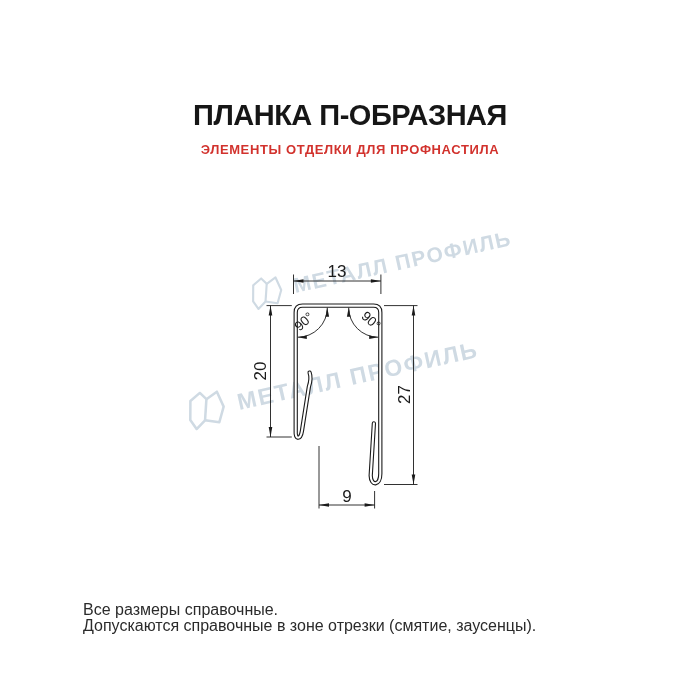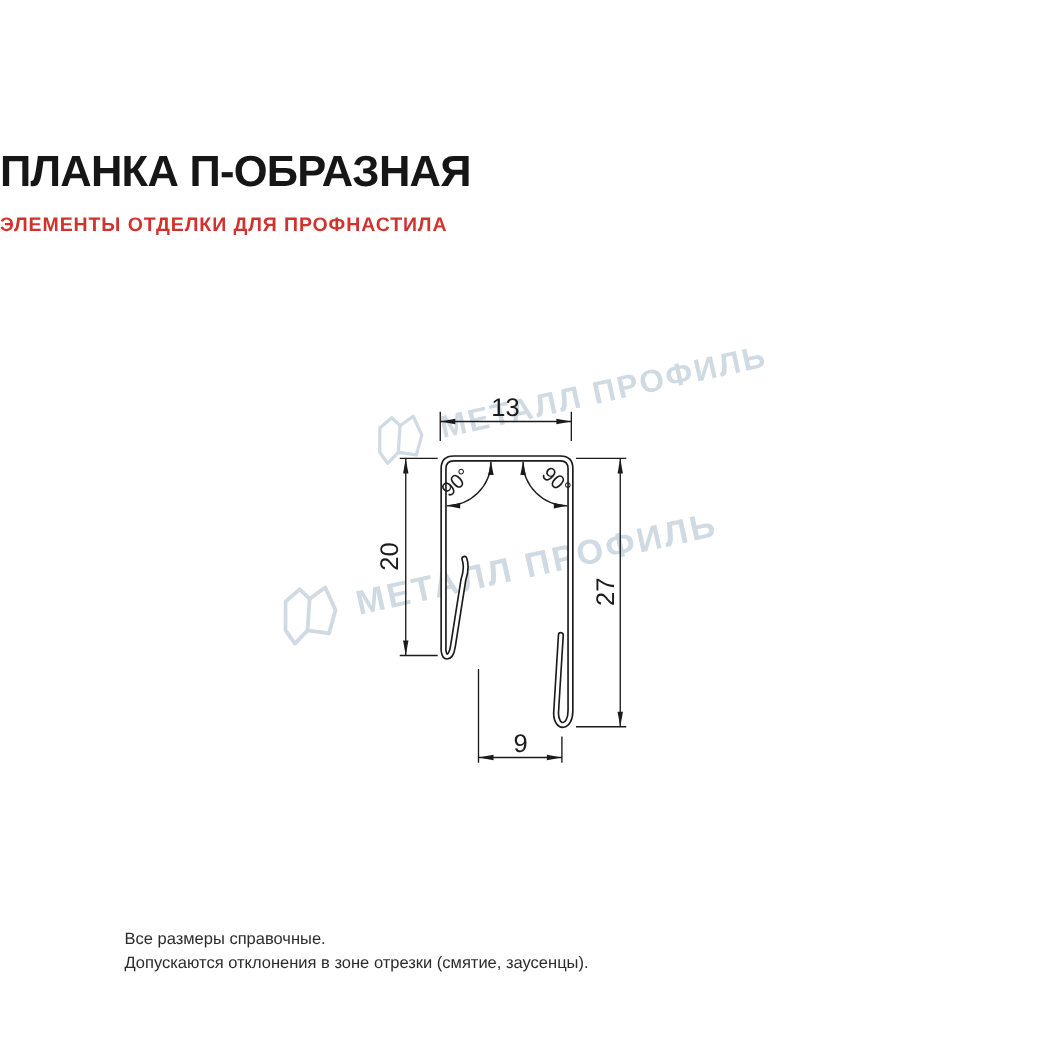--- a/index.html
+++ b/index.html
@@ -1,21 +1,21 @@
 <!DOCTYPE html>
 <html><head>
 <meta charset="utf-8">
 <style>
   html,body{margin:0;padding:0;background:#ffffff;}
   #canvas{
     position:relative;width:700px;height:700px;background:#ffffff;overflow:hidden;
     font-family:"Liberation Sans",sans-serif;
   }
   
-  .header{position:absolute;top:101px;left:0;width:700px;text-align:left;}
+  .header{position:absolute;top:101px;left:0;width:700px;text-align:center;}
   .title-line{
     font-weight:bold;font-size:29px;line-height:28px;letter-spacing:-0.5px;
     color:#161616;
   }
   .subtitle{
     margin-top:13px;font-weight:bold;font-size:13px;letter-spacing:0.6px;
     color:#d2322d;
   }
   
   .wm{
@@ -25,21 +25,21 @@
   }
   .wm-1{left:245px;top:281px;font-size:21px;letter-spacing:1.5px;}
   .wm-2{left:180px;top:396px;font-size:23px;letter-spacing:1.8px;}
   .wm svg{flex:0 0 auto;}
   
   #drawing{position:absolute;left:0;top:0;}
   .dimtext{font-family:"Liberation Sans",sans-serif;font-size:17px;fill:#1b1b1b;}
   .angletext{font-family:"Liberation Sans",sans-serif;font-size:13.5px;fill:#1b1b1b;}
   
   .footer{
-    position:absolute;left:83px;top:619px;font-size:11px;line-height:15.5px;color:#2b2b2b;
+    position:absolute;left:83px;top:602px;font-size:16px;line-height:15.5px;color:#2b2b2b;
   }
 </style>
 </head>
 <body>
 
 <div id="canvas">
 
   <div class="wm wm-1">
     <svg width="41" height="32" viewBox="0 0 100 90">
       <polygon points="12,62 22,18 48,4 60,22 88,10 96,48 78,82 46,70 22,86" fill="none" stroke="currentColor" stroke-width="6" stroke-linejoin="round"></polygon>
@@ -134,16 +134,16 @@
     <text class="angletext" text-anchor="middle" transform="rotate(42 368 324)" x="368" y="324">90°</text>
   </svg>
 
   <div class="header">
     <div class="title-line">ПЛАНКА П-ОБРАЗНАЯ</div>
     <div class="subtitle">ЭЛЕМЕНТЫ ОТДЕЛКИ ДЛЯ ПРОФНАСТИЛА</div>
   </div>
 
   <div class="footer">
     <div>Все размеры справочные.</div>
-    <div>Допускаются отклонения в зоне отрезки (смятие, заусенцы).</div>
+    <div>Допускаются справочные в зоне отрезки (смятие, заусенцы).</div>
   </div>
 
 </div>
 
 </body></html>

